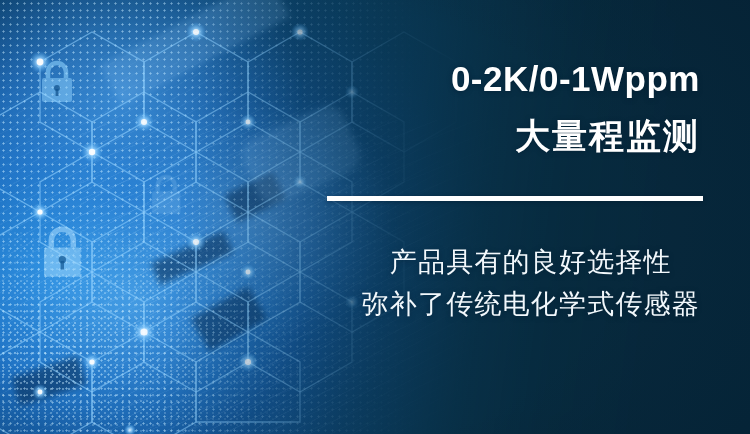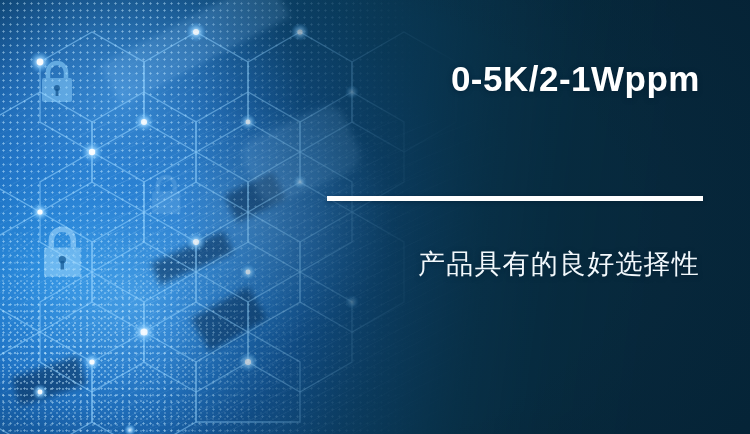--- a/index.html
+++ b/index.html
@@ -182,20 +182,21 @@
   .subtext {
     position: absolute;
     right: 50px;
     top: 243px;
     text-align: center;
     color: #f2f8fc;
     font-size: 27px;
     line-height: 42px;
     letter-spacing: 1.2px;
     text-shadow: 0 1px 5px rgba(2,25,45,0.55);
+    font-family: Liberation Mono, monospace;
   }
   .subtext div { white-space: nowrap; }
 </style>
 </head>
 <body>
 
 <div id="banner">
 
   <div class="bg-base"></div>
   <div class="bg-glow-a"></div>
@@ -313,23 +314,25 @@
       </g>
     </g>
   </svg>
 
   <div class="bg-veil"></div>
   <div class="bg-vignette"></div>
 
   <div class="content">
 
     <div class="headline">
-      <div class="line1">0-5K/2-1Wppm</div>
+      <div class="line1">0-2K/0-1Wppm</div>
+      <div class="line2">大量程监测</div>
     </div>
 
     <div class="divider"></div>
 
     <div class="subtext">
       <div>产品具有的良好选择性</div>
+      <div>弥补了传统电化学式传感器</div>
     </div>
 
   </div>
 </div>
 
 </body></html>

